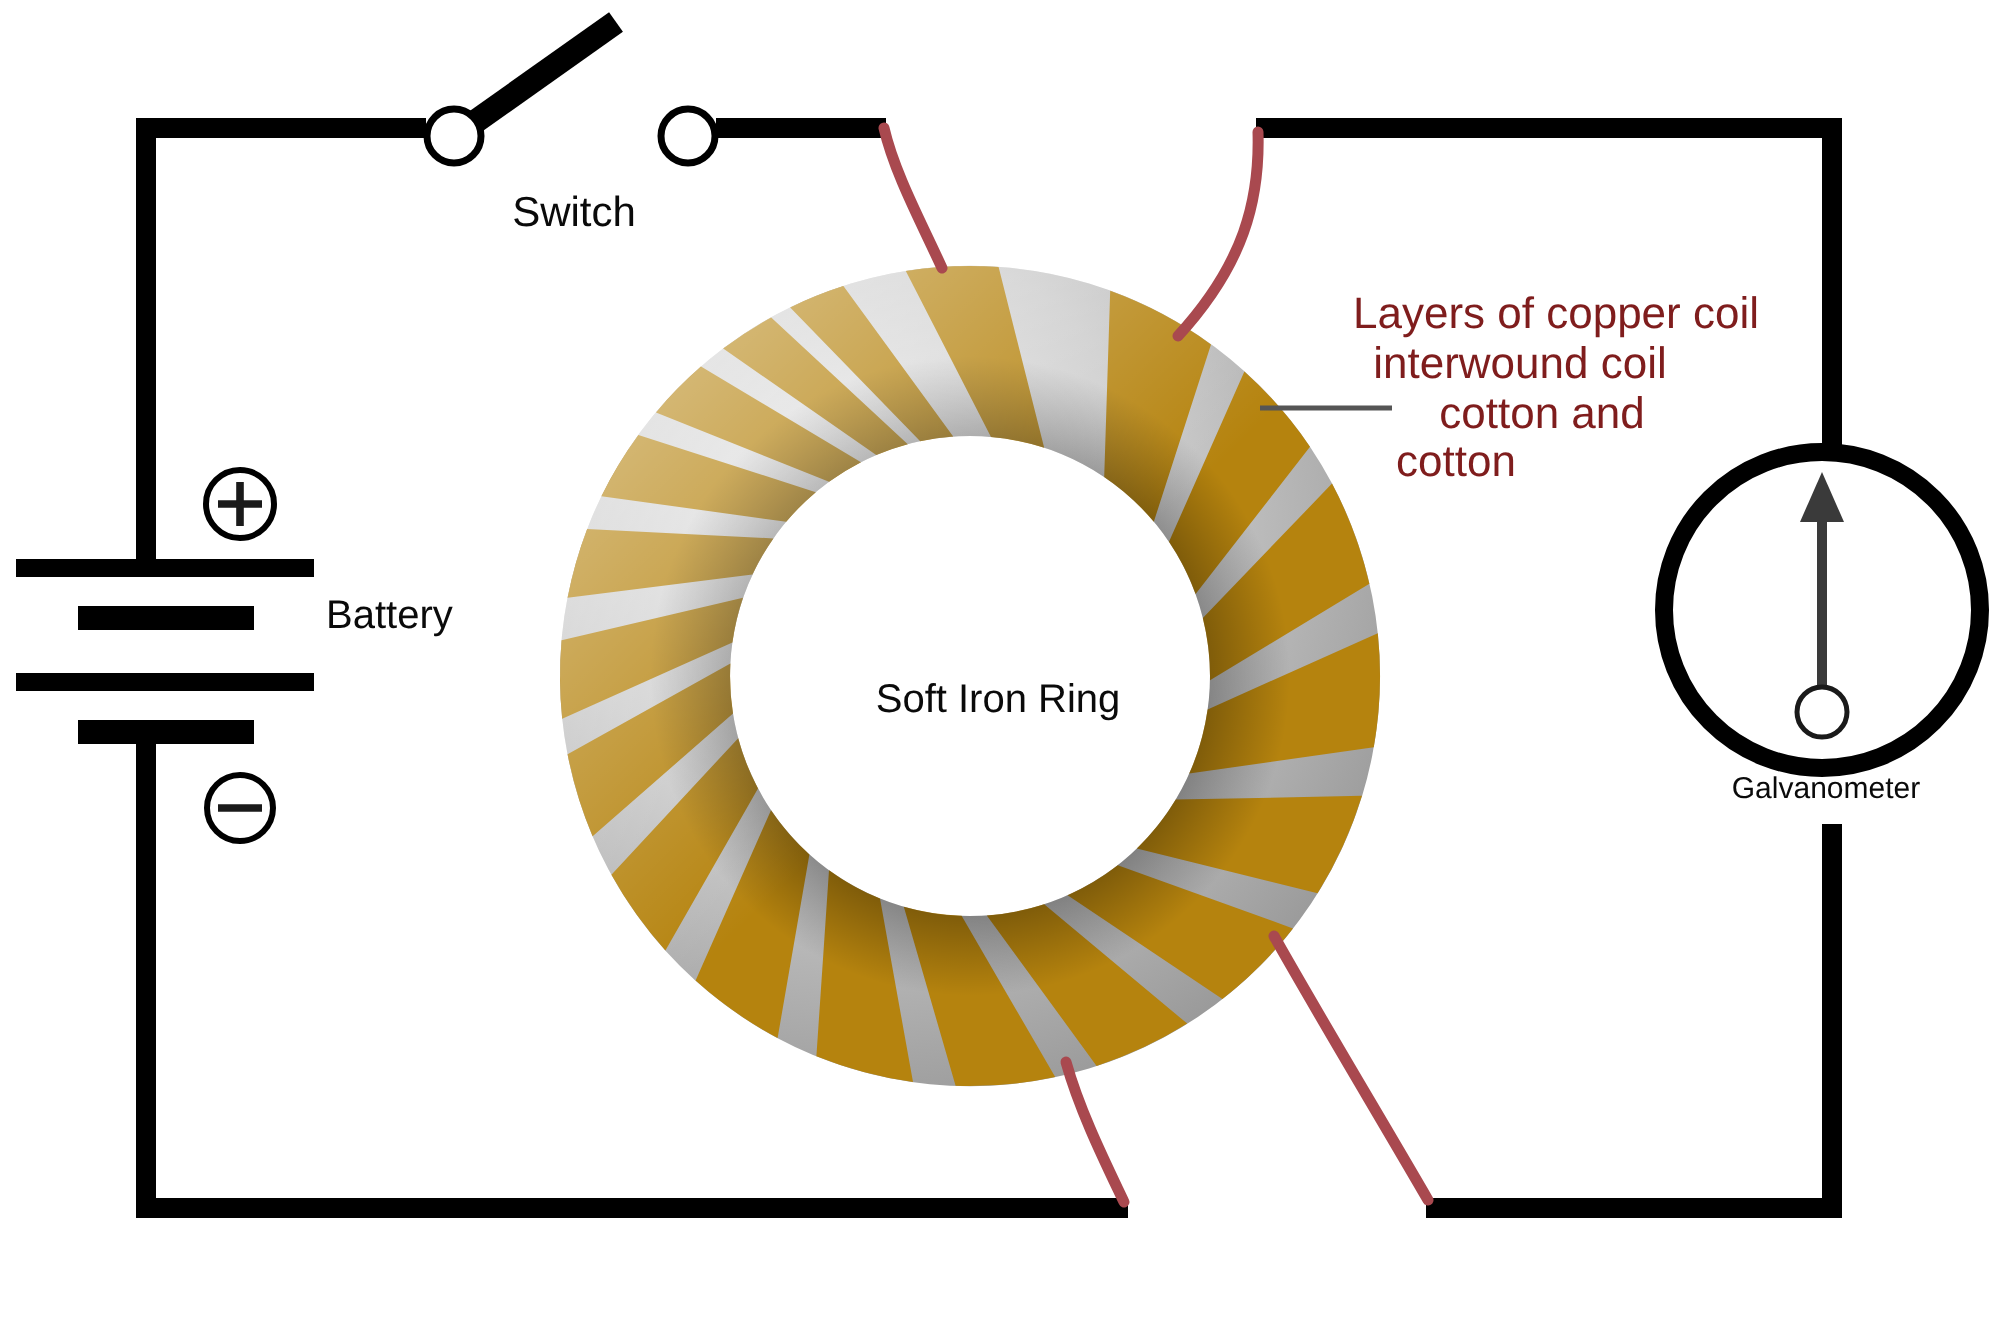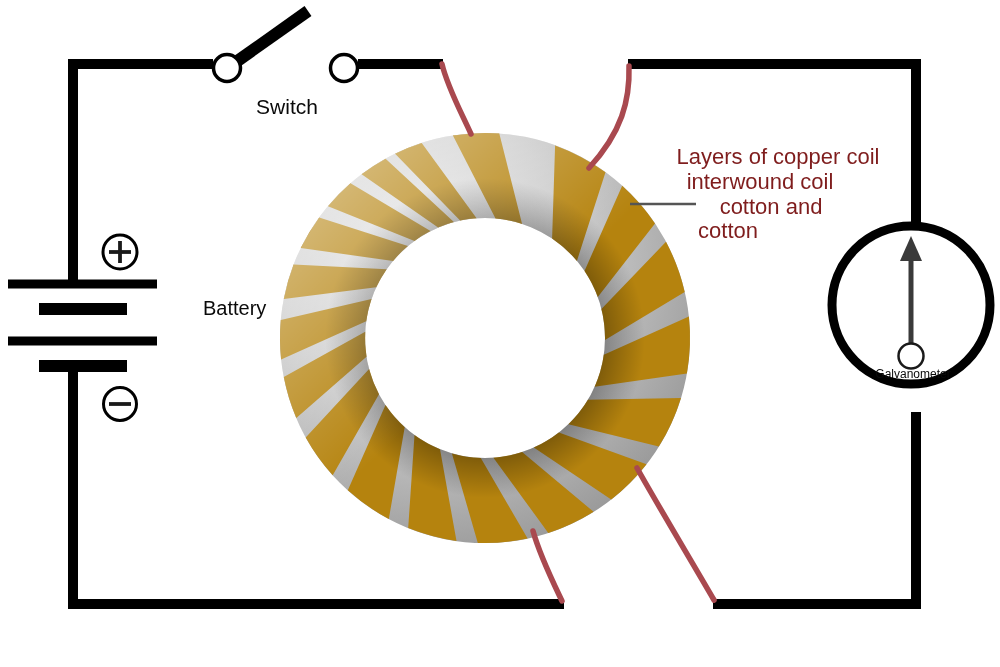--- a/index.html
+++ b/index.html
@@ -26,23 +26,23 @@
   .needle-head{fill:#3a3a3a;stroke:none;}
   .pivot{fill:#fff;stroke:#1a1a1a;stroke-width:2.5;}
   .pointer{stroke:var(--pointer_line,#555);stroke-width:2.5;}
   
   .lbl{
     position:absolute;color:#0a0a0a;white-space:nowrap;line-height:1.15;
     font-family:"Liberation Sans", sans-serif;
   }
   .centered{transform:translateX(-50%);}
   .lbl-switch{left:287px;top:95px;font-size:21px;}
-  .lbl-battery{left:163px;top:297px;font-size:20px;margin-left:40px;}
+  .lbl-battery{left:163px;top:297px;font-size:20px;}
   .lbl-ring{left:499px;top:339px;font-size:20px;}
-  .lbl-galv{left:913px;top:368px;font-size:12px;}
+  .lbl-galv{left:913px;top:386px;font-size:15px;}
   .note-line{position:absolute;font-size:22px;color:#7f1d1d;white-space:nowrap;transform:translateX(-50%);text-align:center;}
   .note-1{left:778px;top:144px;}
   .note-2{left:760px;top:169px;}
   .note-3{left:742px;top:194px;margin-left:29px;}
   .note-4{left:728px;top:218px;}
 </style>
 </head>
 <body>
 
 <div class="stage">
@@ -141,20 +141,21 @@
       <g>
         <line class="needle-shaft" x1="911" y1="352" x2="911" y2="254"></line>
         <polygon class="needle-head" points="911,236 900,261 922,261"></polygon>
       </g>
       <circle class="pivot" cx="911" cy="356" r="12.5"></circle>
     </g>
   </svg>
 
   <div class="lbl lbl-switch centered">Switch</div>
   <div class="lbl lbl-battery">Battery</div>
+  <div class="lbl lbl-ring centered">Soft Iron Ring</div>
   <div class="lbl lbl-galv centered">Galvanometer</div>
 
   <div>
     <span class="note-line note-1">Layers of copper coil</span>
     <span class="note-line note-2">interwound coil</span>
     <span class="note-line note-3">cotton and</span>
     <span class="note-line note-4">cotton</span>
   </div>
 </div>
 

